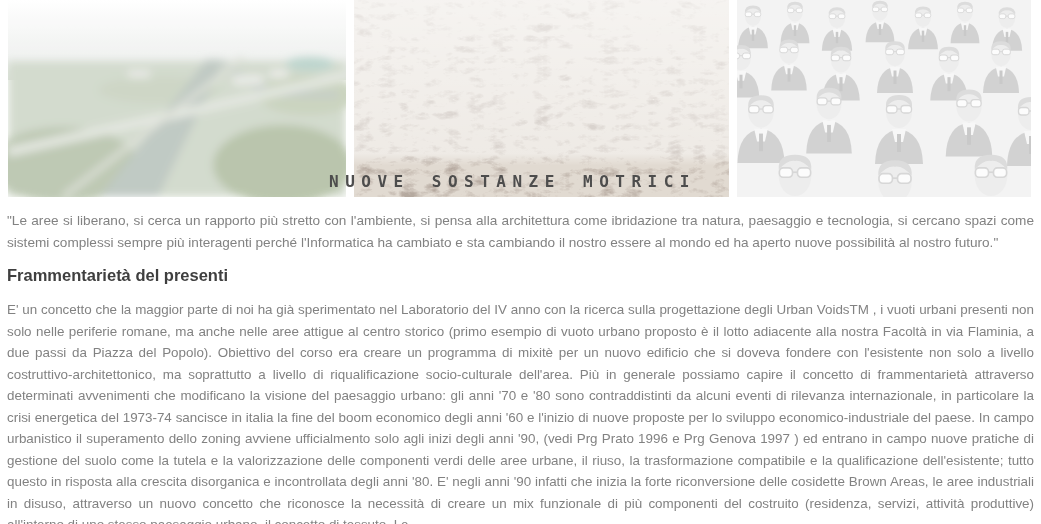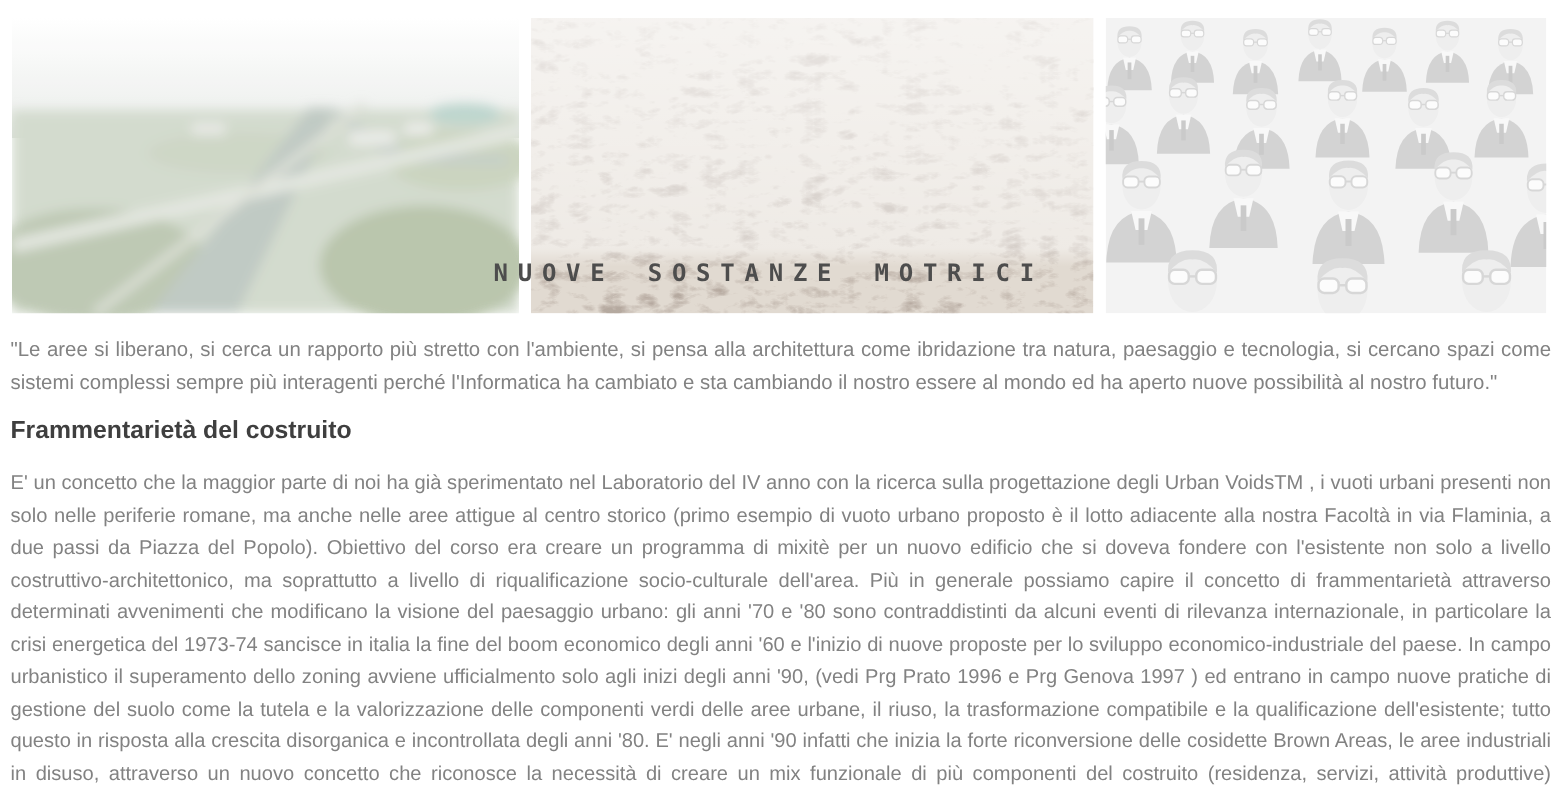--- a/index.html
+++ b/index.html
@@ -10,21 +10,21 @@
     background: #ffffff;
     font-family: "Liberation Sans", sans-serif;
   }
   .page { width: 1041px; height: 524px; position: relative; }
 
   
   .banner {
     position: relative;
     display: flex;
     gap: 8px;
-    padding: 12px 10px 0 8px;
+    padding: 0 10px 0 8px;
     height: 197px;
   }
   .banner .photo {
     height: 197px;
     overflow: hidden;
     flex: 0 0 auto;
     background: #fff;
   }
   .photo svg { display: block; }
   .photo-1 { width: 338px; }
@@ -170,18 +170,18 @@
         </g>
       </svg>
     </div>
 
     <div class="banner-title">NUOVE SOSTANZE MOTRICI</div>
   </div>
 
   <div class="content">
     <p class="quote">"Le aree si liberano, si cerca un rapporto più stretto con l'ambiente, si pensa alla architettura come ibridazione tra natura, paesaggio e tecnologia, si cercano spazi come sistemi complessi sempre più interagenti perché l'Informatica ha cambiato e sta cambiando il nostro essere al mondo ed ha aperto nuove possibilità al nostro futuro."</p>
 
-    <h2 class="heading">Frammentarietà del costruito</h2>
+    <h2 class="heading">Frammentarietà del presenti</h2>
 
     <p class="bodytext">E' un concetto che la maggior parte di noi ha già sperimentato nel Laboratorio del IV anno con la ricerca sulla progettazione degli Urban VoidsTM , i vuoti urbani presenti non solo nelle periferie romane, ma anche nelle aree attigue al centro storico (primo esempio di vuoto urbano proposto è il lotto adiacente alla nostra Facoltà in via Flaminia, a due passi da Piazza del Popolo). Obiettivo del corso era creare un programma di mixitè per un nuovo edificio che si doveva fondere con l'esistente non solo a livello costruttivo-architettonico, ma soprattutto a livello di riqualificazione socio-culturale dell'area. Più in generale possiamo capire il concetto di frammentarietà attraverso determinati avvenimenti che modificano la visione del paesaggio urbano: gli anni '70 e '80 sono contraddistinti da alcuni eventi di rilevanza internazionale, in particolare la crisi energetica del 1973-74 sancisce in italia la fine del boom economico degli anni '60 e l'inizio di nuove proposte per lo sviluppo economico-industriale del paese. In campo urbanistico il superamento dello zoning avviene ufficialmento solo agli inizi degli anni '90, (vedi Prg Prato 1996 e Prg Genova 1997 ) ed entrano in campo nuove pratiche di gestione del suolo come la tutela e la valorizzazione delle componenti verdi delle aree urbane, il riuso, la trasformazione compatibile e la qualificazione dell'esistente; tutto questo in risposta alla crescita disorganica e incontrollata degli anni '80. E' negli anni '90 infatti che inizia la forte riconversione delle cosidette Brown Areas, le aree industriali in disuso, attraverso un nuovo concetto che riconosce la necessità di creare un mix funzionale di più componenti del costruito (residenza, servizi, attività produttive) all'interno di uno stesso paesaggio urbano, il concetto di tessuto. Le</p>
   </div>
 
 </div>
 
 </body></html>

